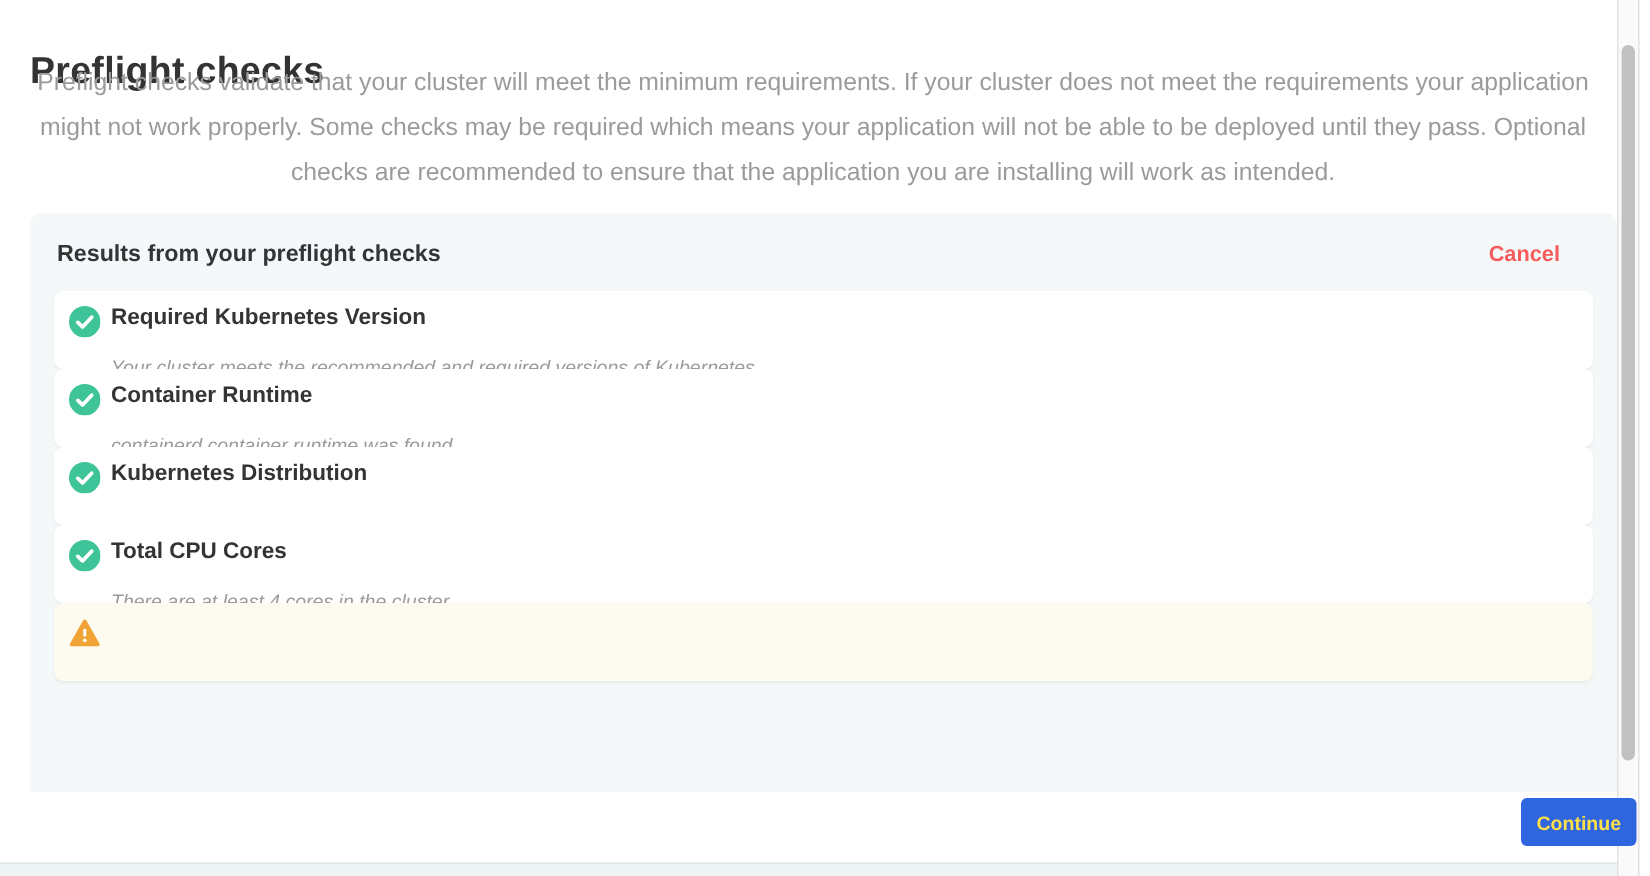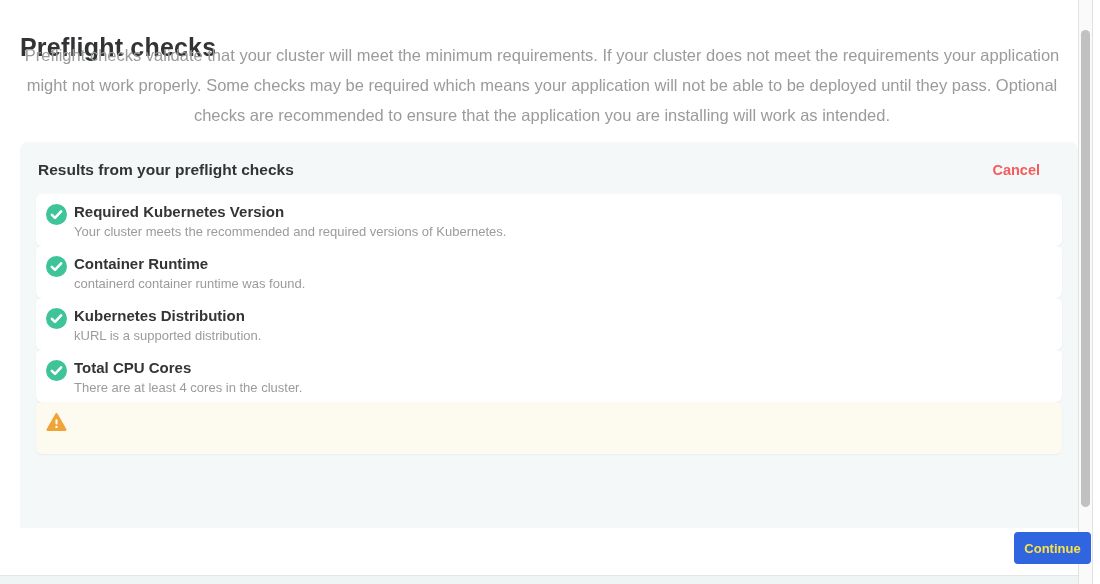--- a/index.html
+++ b/index.html
@@ -46,21 +46,21 @@
     box-shadow:0 1px 2px rgba(0,0,0,0.05);
     display:flex; align-items:flex-start;
     padding:9px 12px 0 10px;
   }
   .check-row.warn { background:#fdfaef; }
 
   .check-icon { width:21px; height:21px; flex:0 0 21px; margin-top:1px; }
 
   .check-text { margin-left:7px; }
   .check-title { font-size:15px; font-weight:bold; color:#323435; }
-  .check-msg { font-size:13px; color:#9b9b9b; margin-top:4px; }
+  .check-msg { font-size:13px; color:#9b9b9b; margin-top:17px;font-style:italic; }
   .check-row.warn .check-msg { color:#f2a51f; }
 
   .footer-bar {
     position:absolute; left:0; top:528px; width:1078px; height:48px;
     background:#ffffff; z-index:6;
   }
   .bottom-strip {
     position:absolute; left:0; top:575px; width:1078px; height:9px;
     background:#eff4f5; border-top:1px solid #dfe7e9; z-index:6;
   }
@@ -126,21 +126,20 @@
         <div class="check-row pass">
     <span class="check-icon pass-icon">
       <svg width="21" height="21" viewBox="0 0 20 20">
         <circle cx="10" cy="10" r="10" fill="#3fc49a"></circle>
         <polyline points="5.6,10.4 8.6,13.3 14.4,7.1" fill="none" stroke="#ffffff" stroke-width="2.4" stroke-linecap="round" stroke-linejoin="round"></polyline>
       </svg>
     </span>
 
     <div class="check-text">
       <div class="check-title">Kubernetes Distribution</div>
-      <div class="check-msg">kURL is a supported distribution.</div>
     </div>
   </div>
         <div class="check-row pass">
     <span class="check-icon pass-icon">
       <svg width="21" height="21" viewBox="0 0 20 20">
         <circle cx="10" cy="10" r="10" fill="#3fc49a"></circle>
         <polyline points="5.6,10.4 8.6,13.3 14.4,7.1" fill="none" stroke="#ffffff" stroke-width="2.4" stroke-linecap="round" stroke-linejoin="round"></polyline>
       </svg>
     </span>
 

